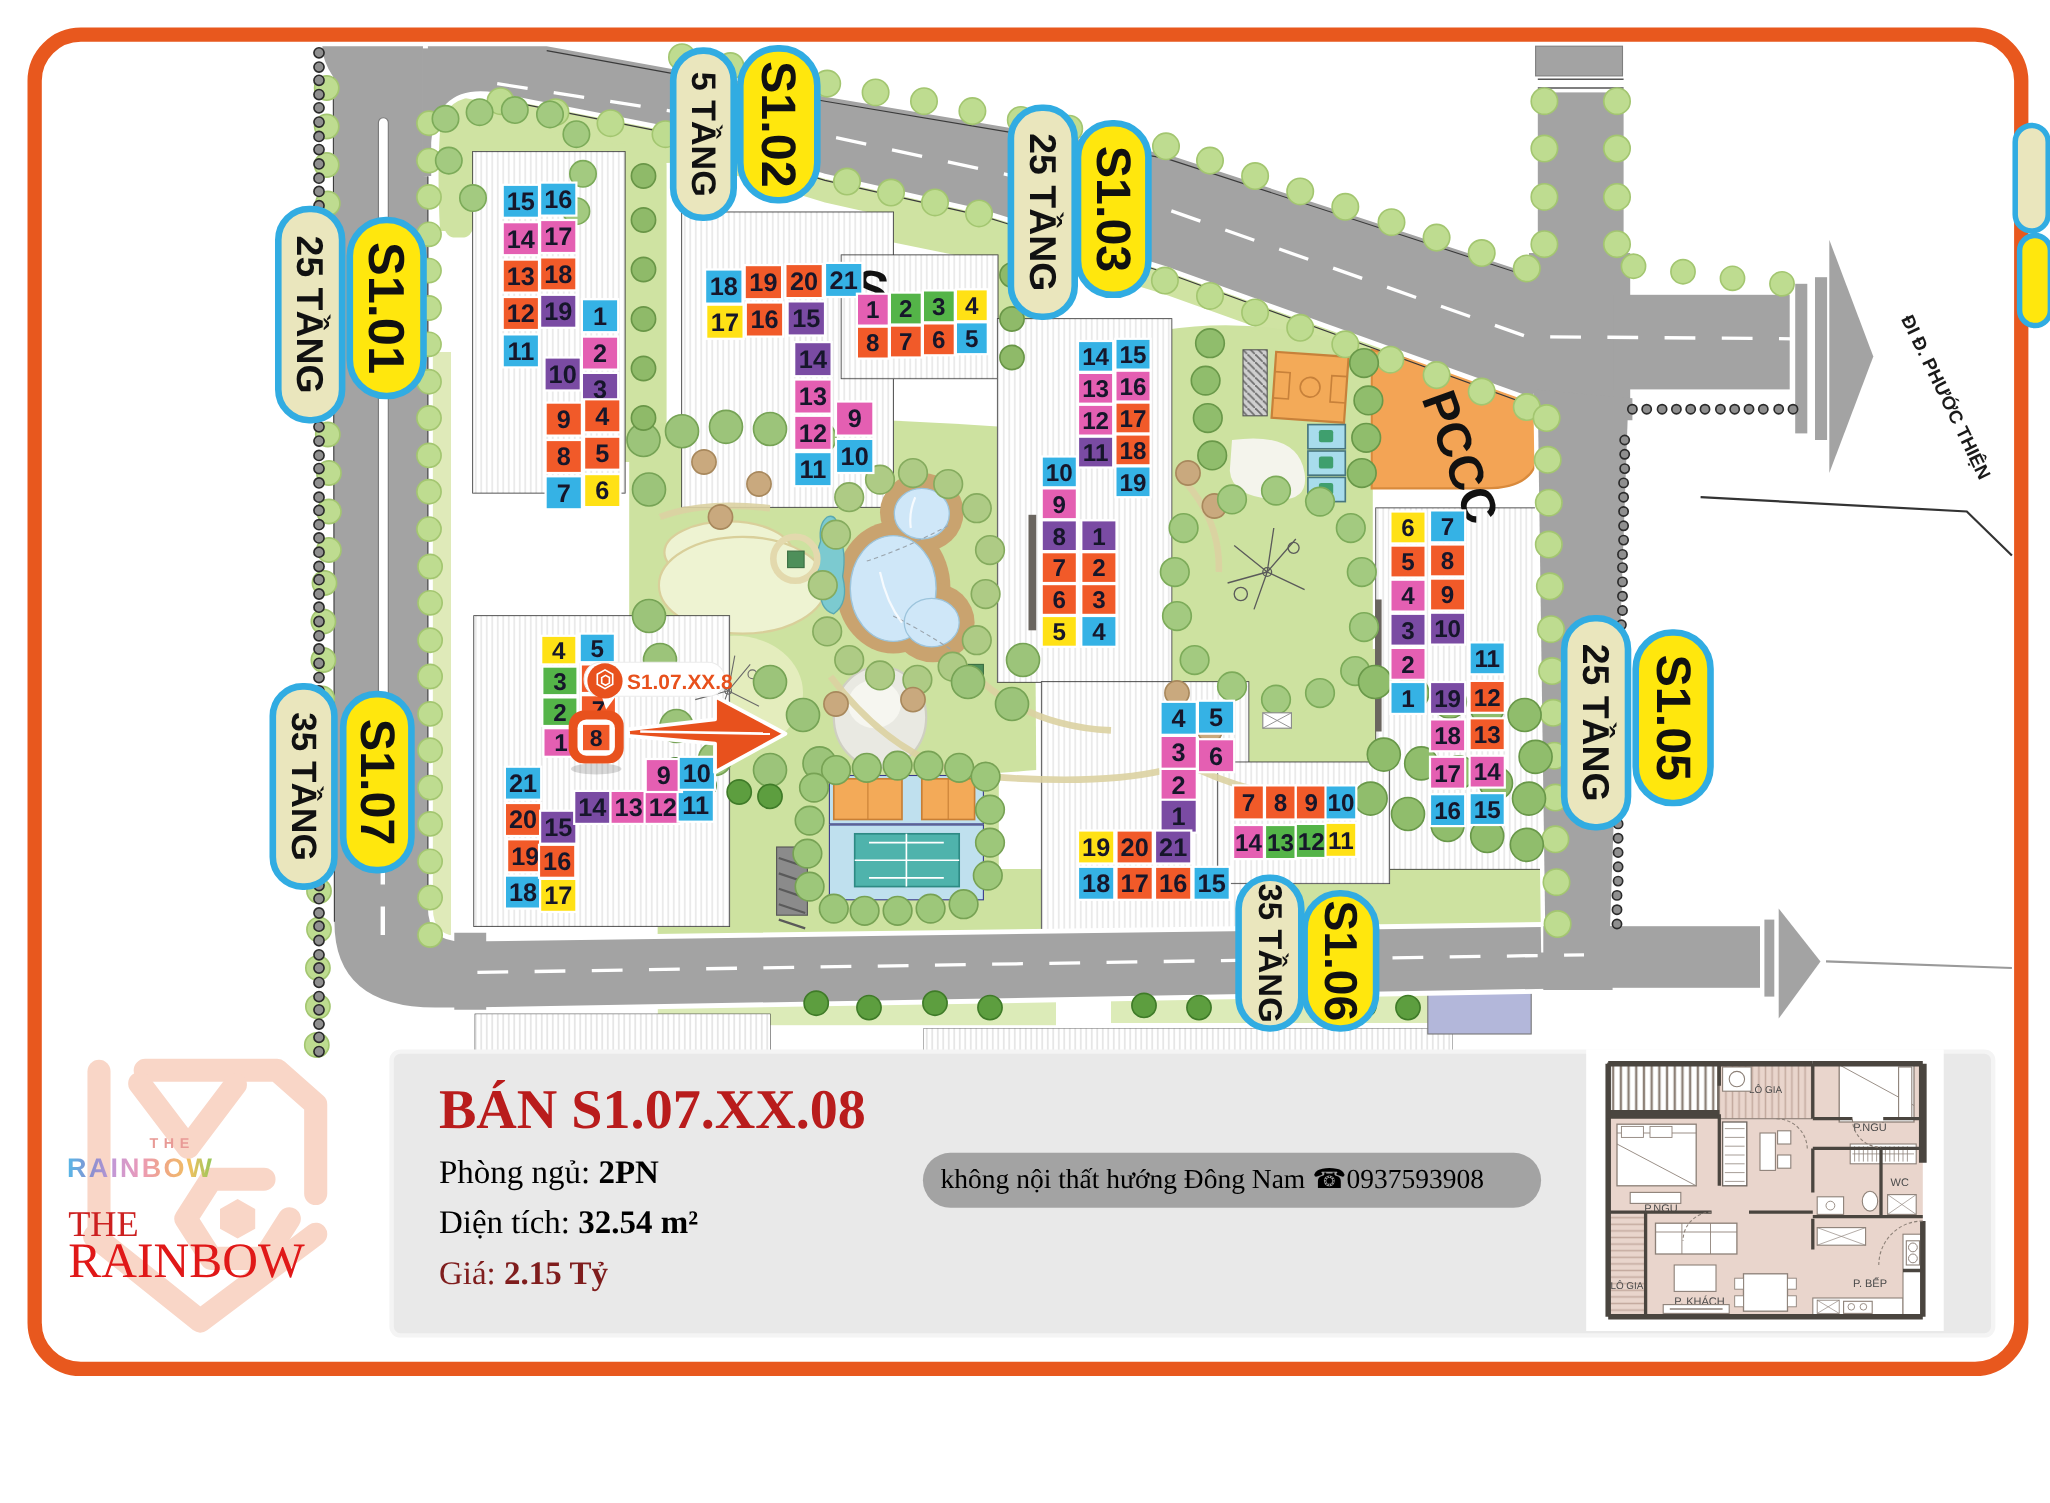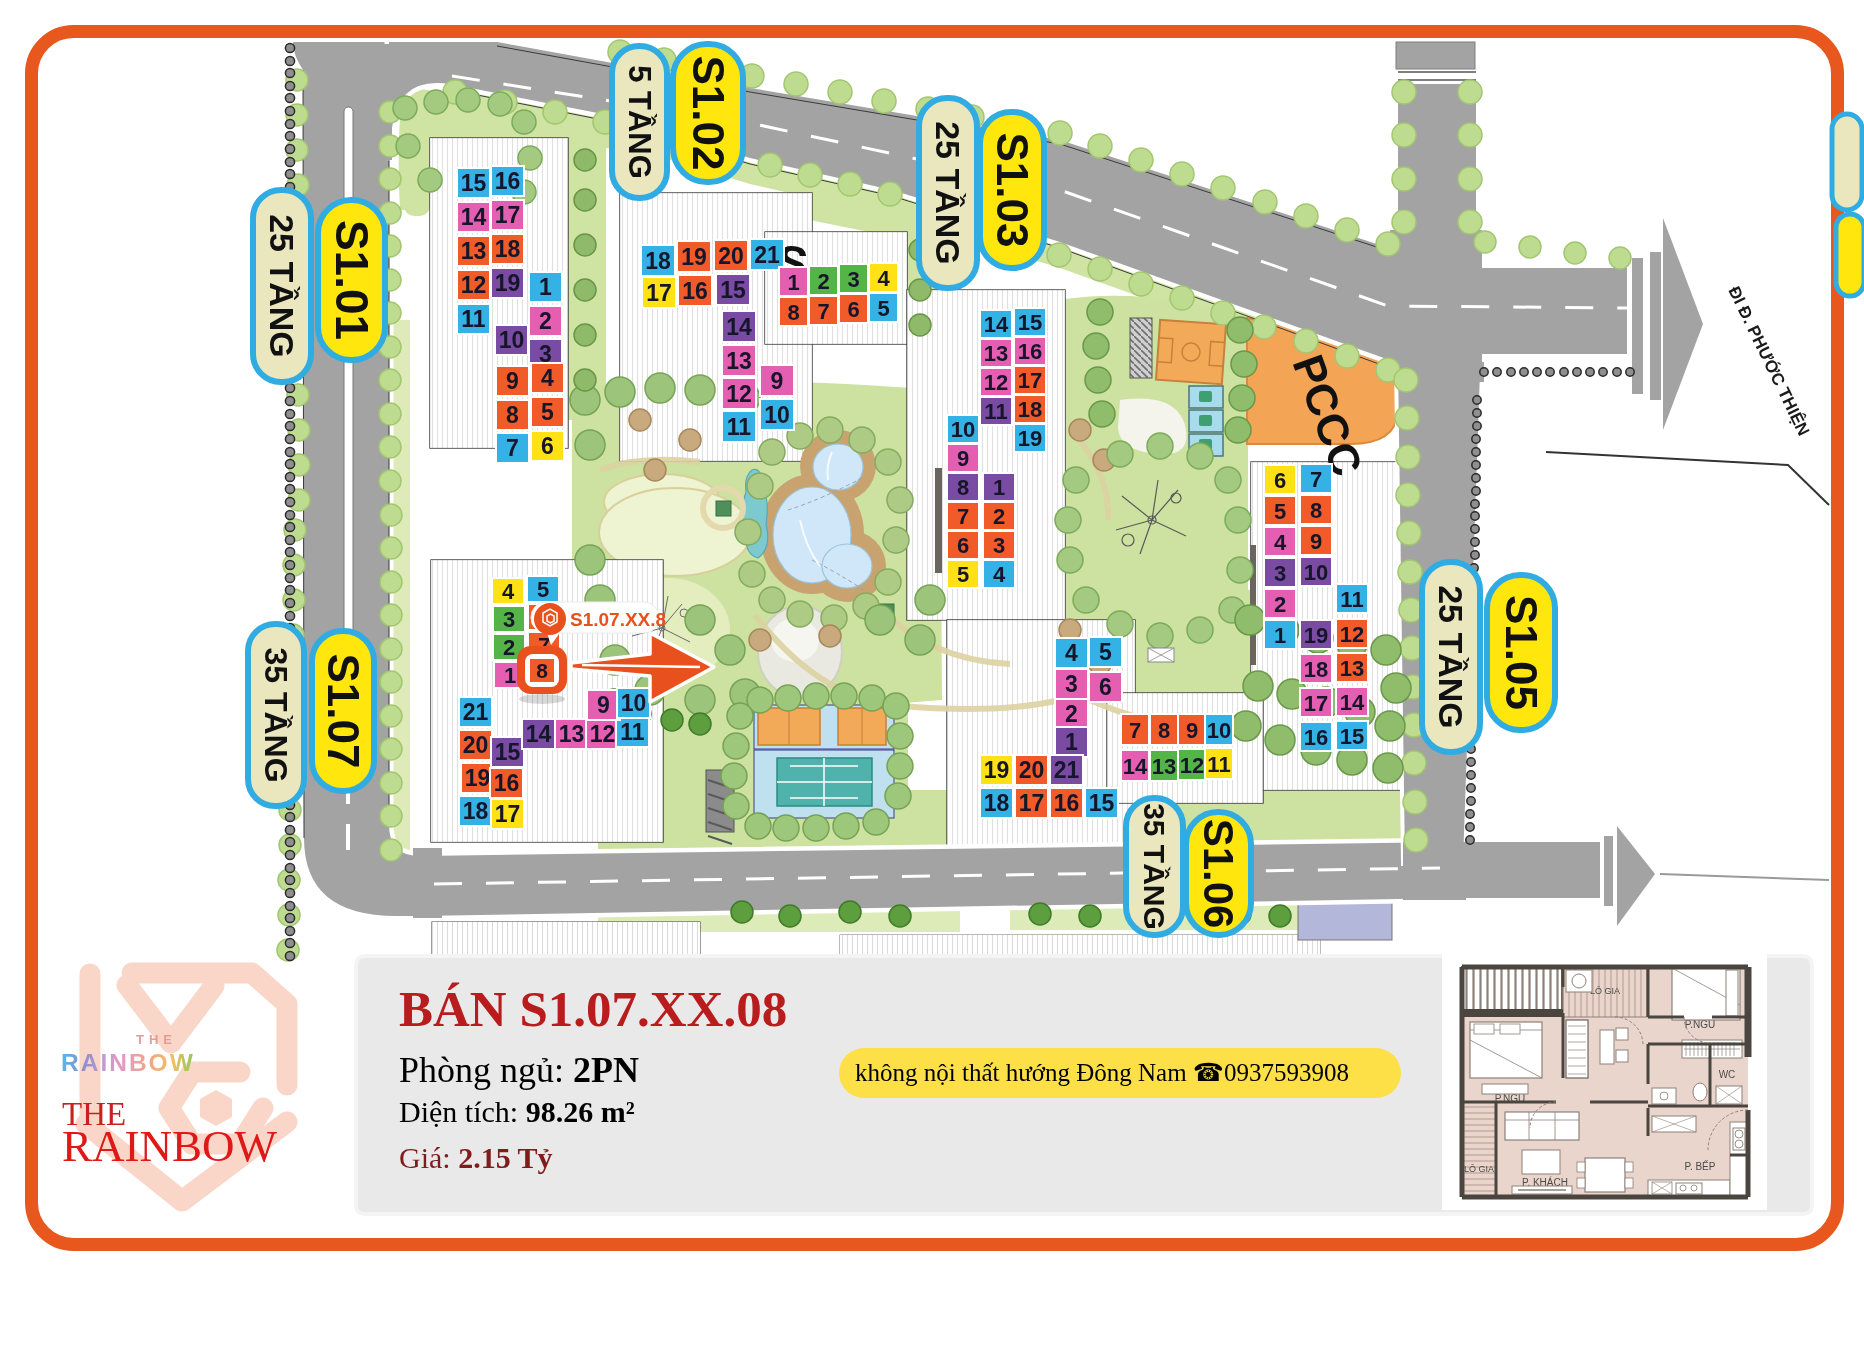--- a/index.html
+++ b/index.html
@@ -1051,27 +1051,27 @@
 <rect x="1832" y="114" width="30" height="96" rx="15" fill="#eae6bd" stroke="#31ace2" stroke-width="5"></rect>
 
 <rect x="1836" y="214" width="28" height="82" rx="14" fill="#ffe70d" stroke="#31ace2" stroke-width="5"></rect>
 </svg>
 </div>
 
 <div class="abs" style="left:354px;top:954px;width:1460px;height:262px;background:#e9e9e9;border-radius:10px;border:4px solid #f4f4f4;box-sizing:border-box;"></div>
 
 <div class="abs serif" style="left:399px;top:980px;font-size:51px;font-weight:bold;color:#b91c1c;">BÁN S1.07.XX.08</div>
 
-<div class="abs serif" style="left:399px;top:1049px;font-size:36px;color:#000;">Phòng ngủ: <b>2PN</b></div>
-
-<div class="abs serif" style="left:399px;top:1095px;font-size:30px;color:#000;">Diện tích: <b>98.26 m²</b></div>
+<div class="abs serif" style="left:399px;top:1049px;font-size:30px;color:#000;">Phòng ngủ: <b>2PN</b></div>
+
+<div class="abs serif" style="left:399px;top:1095px;font-size:30px;color:#000;">Diện tích: <b>32.54 m²</b></div>
 
 <div class="abs serif" style="left:399px;top:1141px;font-size:30px;color:#7f1d1d;">Giá: <b>2.15 Tỷ</b></div>
 
-<div class="abs serif" style="left:839px;top:1048px;width:562px;height:50px;background:#fde047;border-radius:25px;font-size:25px;color:#000;line-height:50px;text-align:left;padding-left:16px;box-sizing:border-box;white-space:nowrap;">không nội thất hướng Đông Nam ☎0937593908</div>
+<div class="abs serif" style="left:839px;top:1048px;width:562px;height:50px;background:#a3a3a3;border-radius:25px;font-size:25px;color:#000;line-height:50px;text-align:left;padding-left:16px;box-sizing:border-box;white-space:nowrap;">không nội thất hướng Đông Nam ☎0937593908</div>
 
 <div class="abs" style="left:60px;top:958px;">
 <svg width="245" height="255" viewBox="0 0 245 255" xmlns="http://www.w3.org/2000/svg">
 <g stroke="#f9d6c7" stroke-width="21" fill="none" stroke-linecap="round" stroke-linejoin="round">
 
 <path d="M30,164 L30,16"></path>
 
 <path d="M72,15 L192,15 L227,46 L227,127"></path>
 
 <path d="M67,27 L111,85 L154,28"></path>

